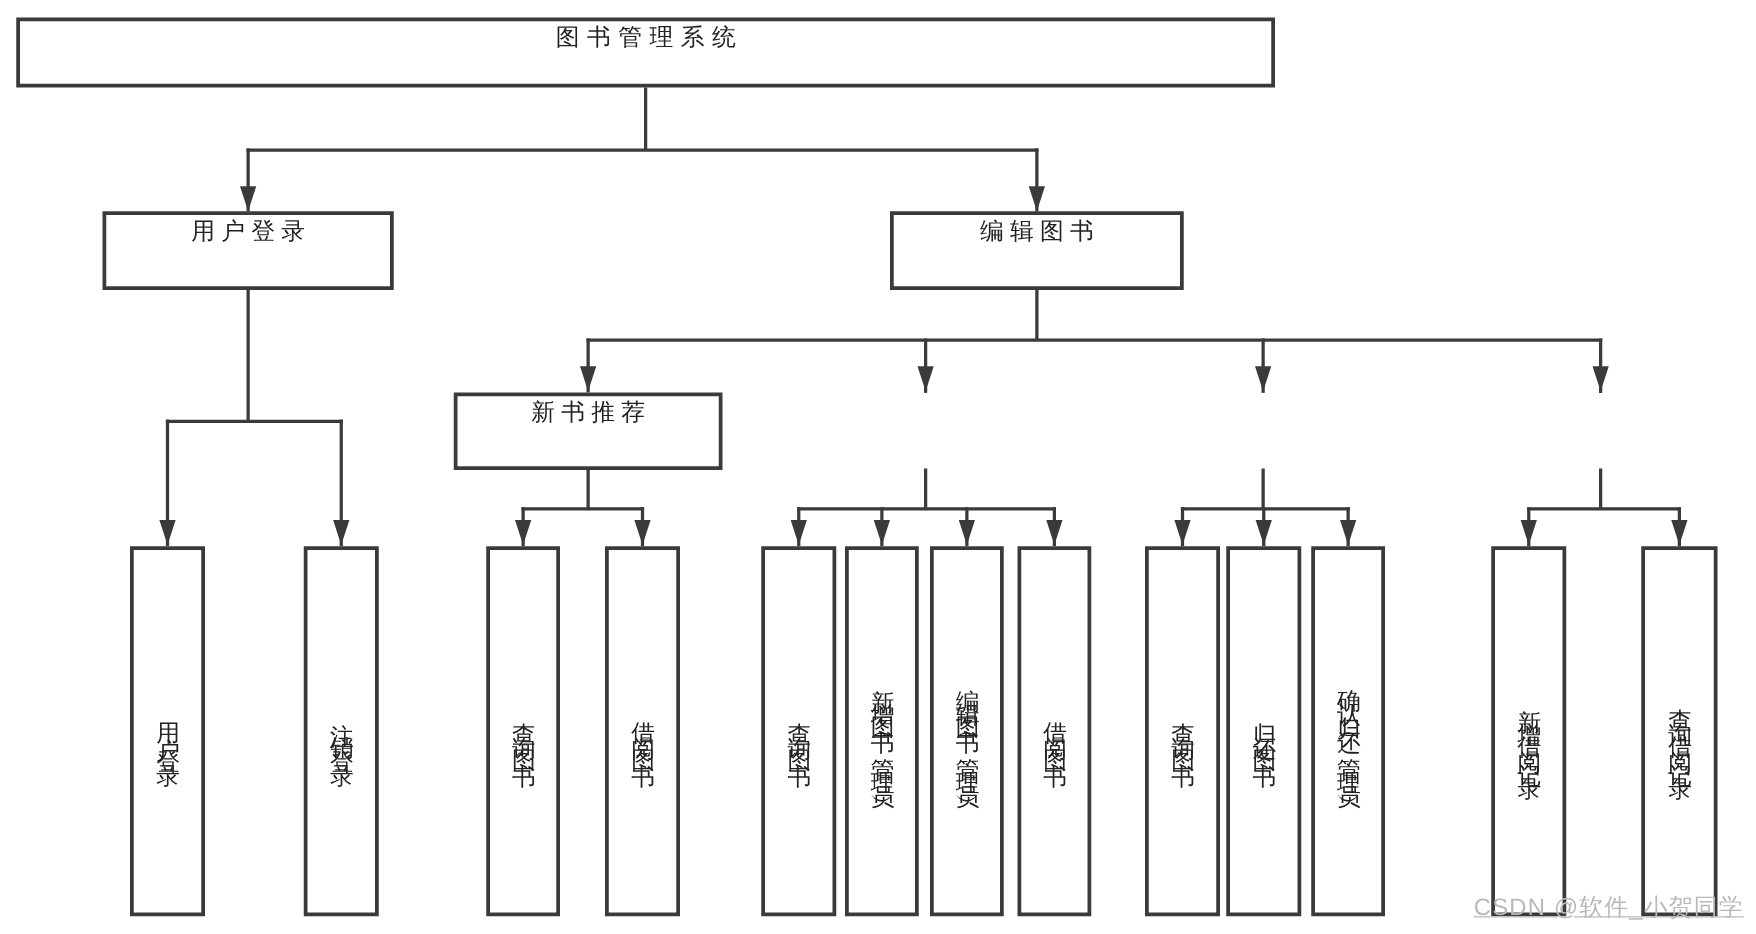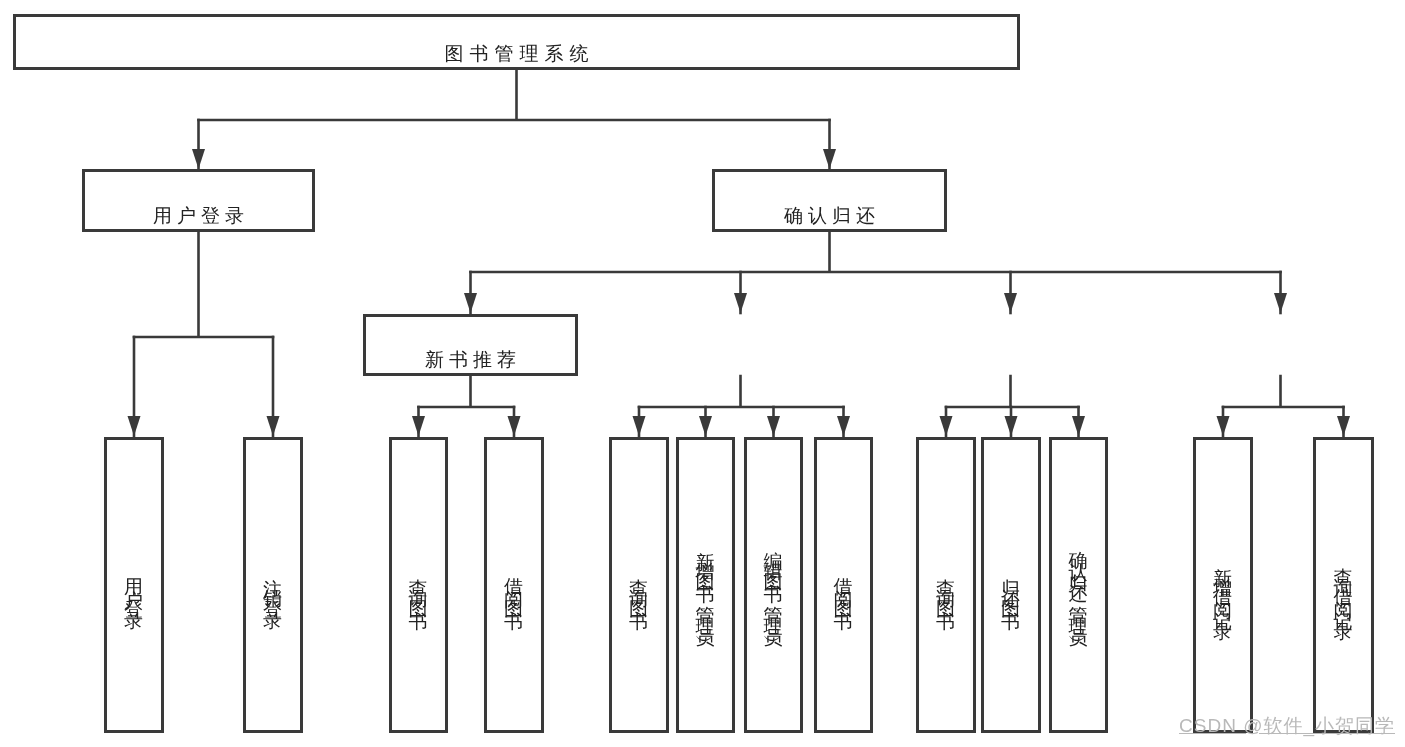--- a/index.html
+++ b/index.html
@@ -3,21 +3,21 @@
 <meta charset="utf-8">
 <style>
   html,body{margin:0;padding:0;background:#ffffff;}
   body{width:1405px;height:747px;position:relative;overflow:hidden;
        font-family:"Liberation Sans","DejaVu Sans",sans-serif;}
   #canvas{position:absolute;left:0;top:0;width:1405px;height:747px;background:#fff;}
   svg.connectors{position:absolute;left:0;top:0;z-index:1;}
   svg.connectors path.wire, svg.connectors line{
       stroke:#3a3a3a;stroke-width:2.6;fill:none;stroke-linecap:square;}
   .box{position:absolute;box-sizing:border-box;border:3px solid #3a3a3a;background:#fff;
-       display:flex;align-items:flex-end;justify-content:center;z-index:2;}
+       display:flex;align-items:flex-start;justify-content:center;z-index:2;}
   .box .lbl{color:#222;font-size:19px;letter-spacing:5px;text-indent:5px;white-space:nowrap;}
   .box.root .lbl{letter-spacing:6px;text-indent:6px;}
   .leaf{position:absolute;box-sizing:border-box;border:3px solid #3a3a3a;background:#fff;
         display:flex;align-items:center;justify-content:center;z-index:2;}
   .leaf .vlbl{writing-mode:vertical-rl;text-orientation:mixed;color:#222;
         font-size:19px;line-height:1;letter-spacing:11px;white-space:nowrap;}
   .watermark{position:absolute;right:10px;bottom:8px;z-index:5;color:#b9b9b9;
         font-size:19px;letter-spacing:1px;white-space:nowrap;text-decoration:underline;}
 </style>
 </head>
@@ -81,21 +81,21 @@
   </svg>
 
   <div class="box root" style="left:13px;top:14px;width:1007px;height:56px">
     <span class="lbl">图书管理系统</span>
   </div>
 
   <div class="box" style="left:82px;top:169px;width:233px;height:63px">
     <span class="lbl">用户登录</span>
   </div>
   <div class="box" style="left:712px;top:169px;width:235px;height:63px">
-    <span class="lbl">确认归还</span>
+    <span class="lbl">编辑图书</span>
   </div>
 
   <div class="box" style="left:363px;top:314px;width:215px;height:62px">
     <span class="lbl">新书推荐</span>
   </div>
 
   <div class="leaf" style="left:104px;top:437px;width:60px;height:296px">
     <span class="vlbl">用户登录</span>
   </div>
   <div class="leaf" style="left:243px;top:437px;width:60px;height:296px">

